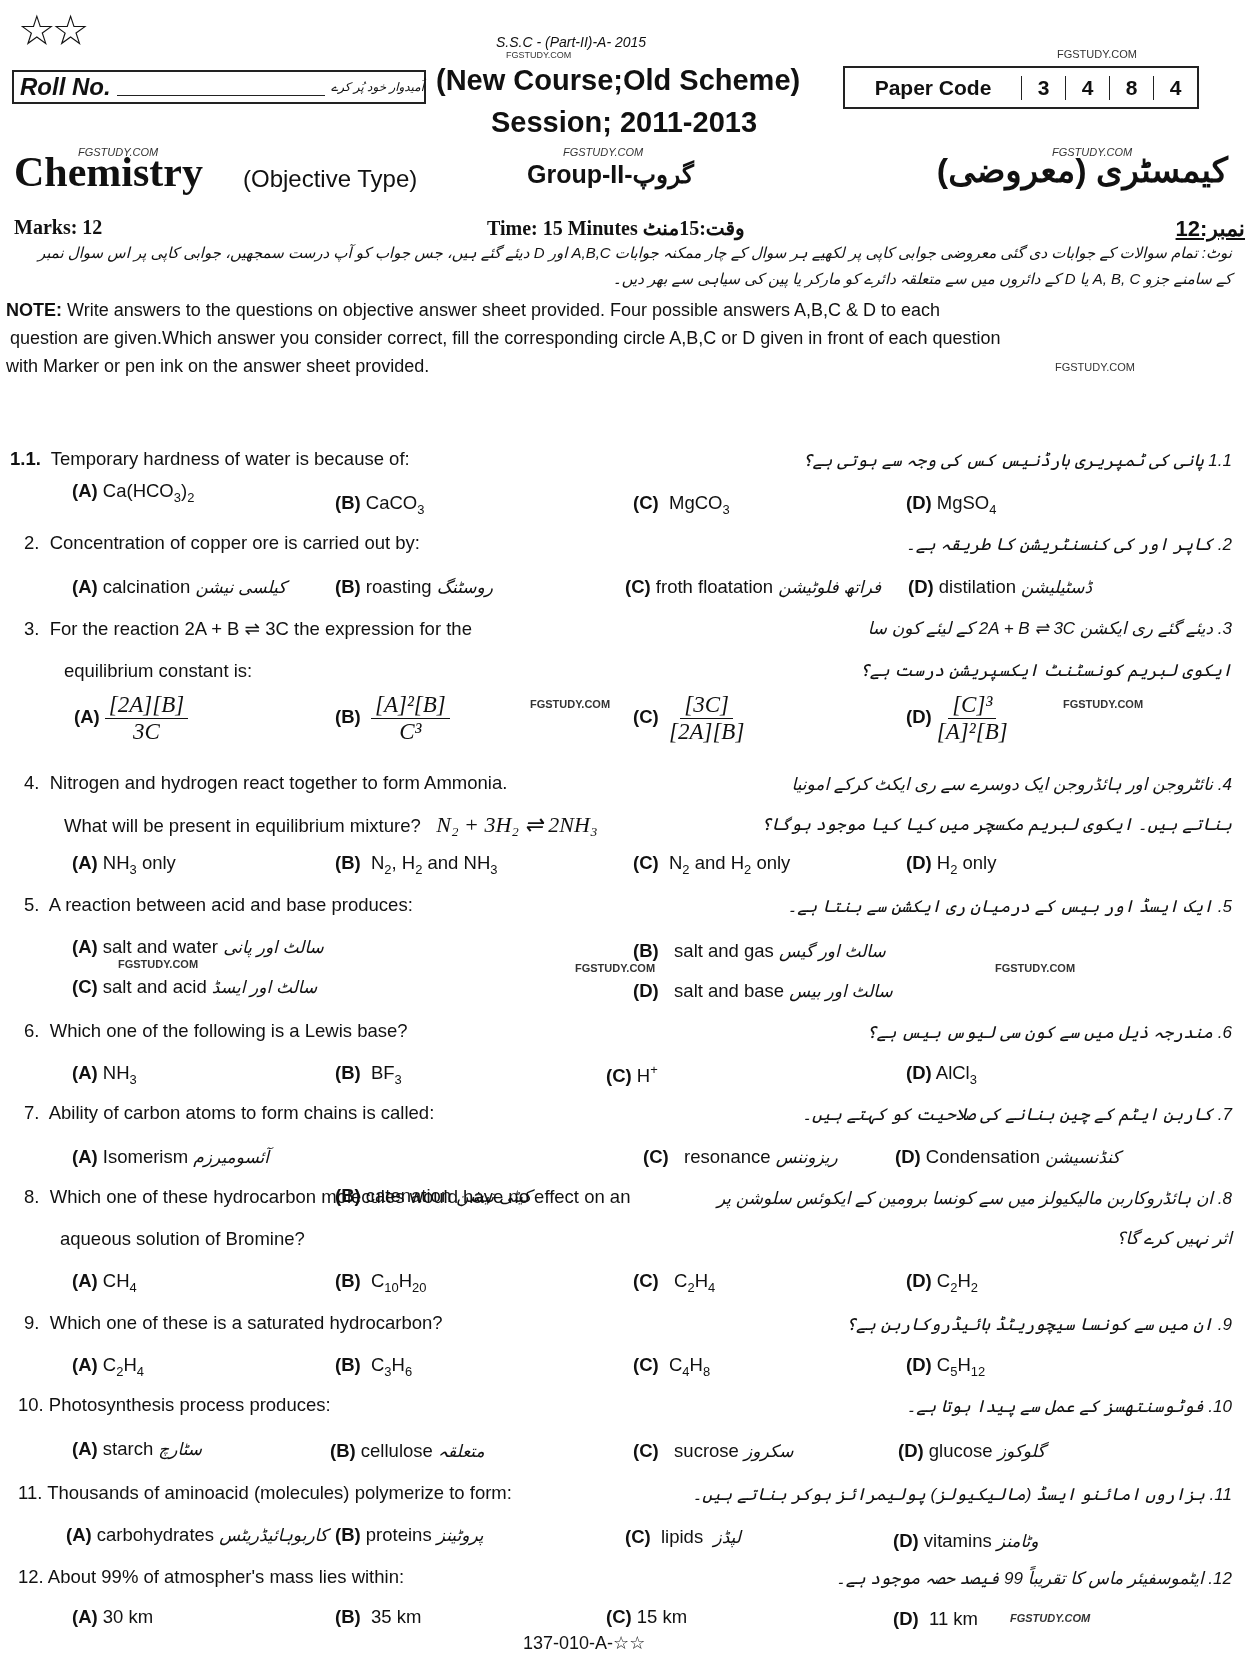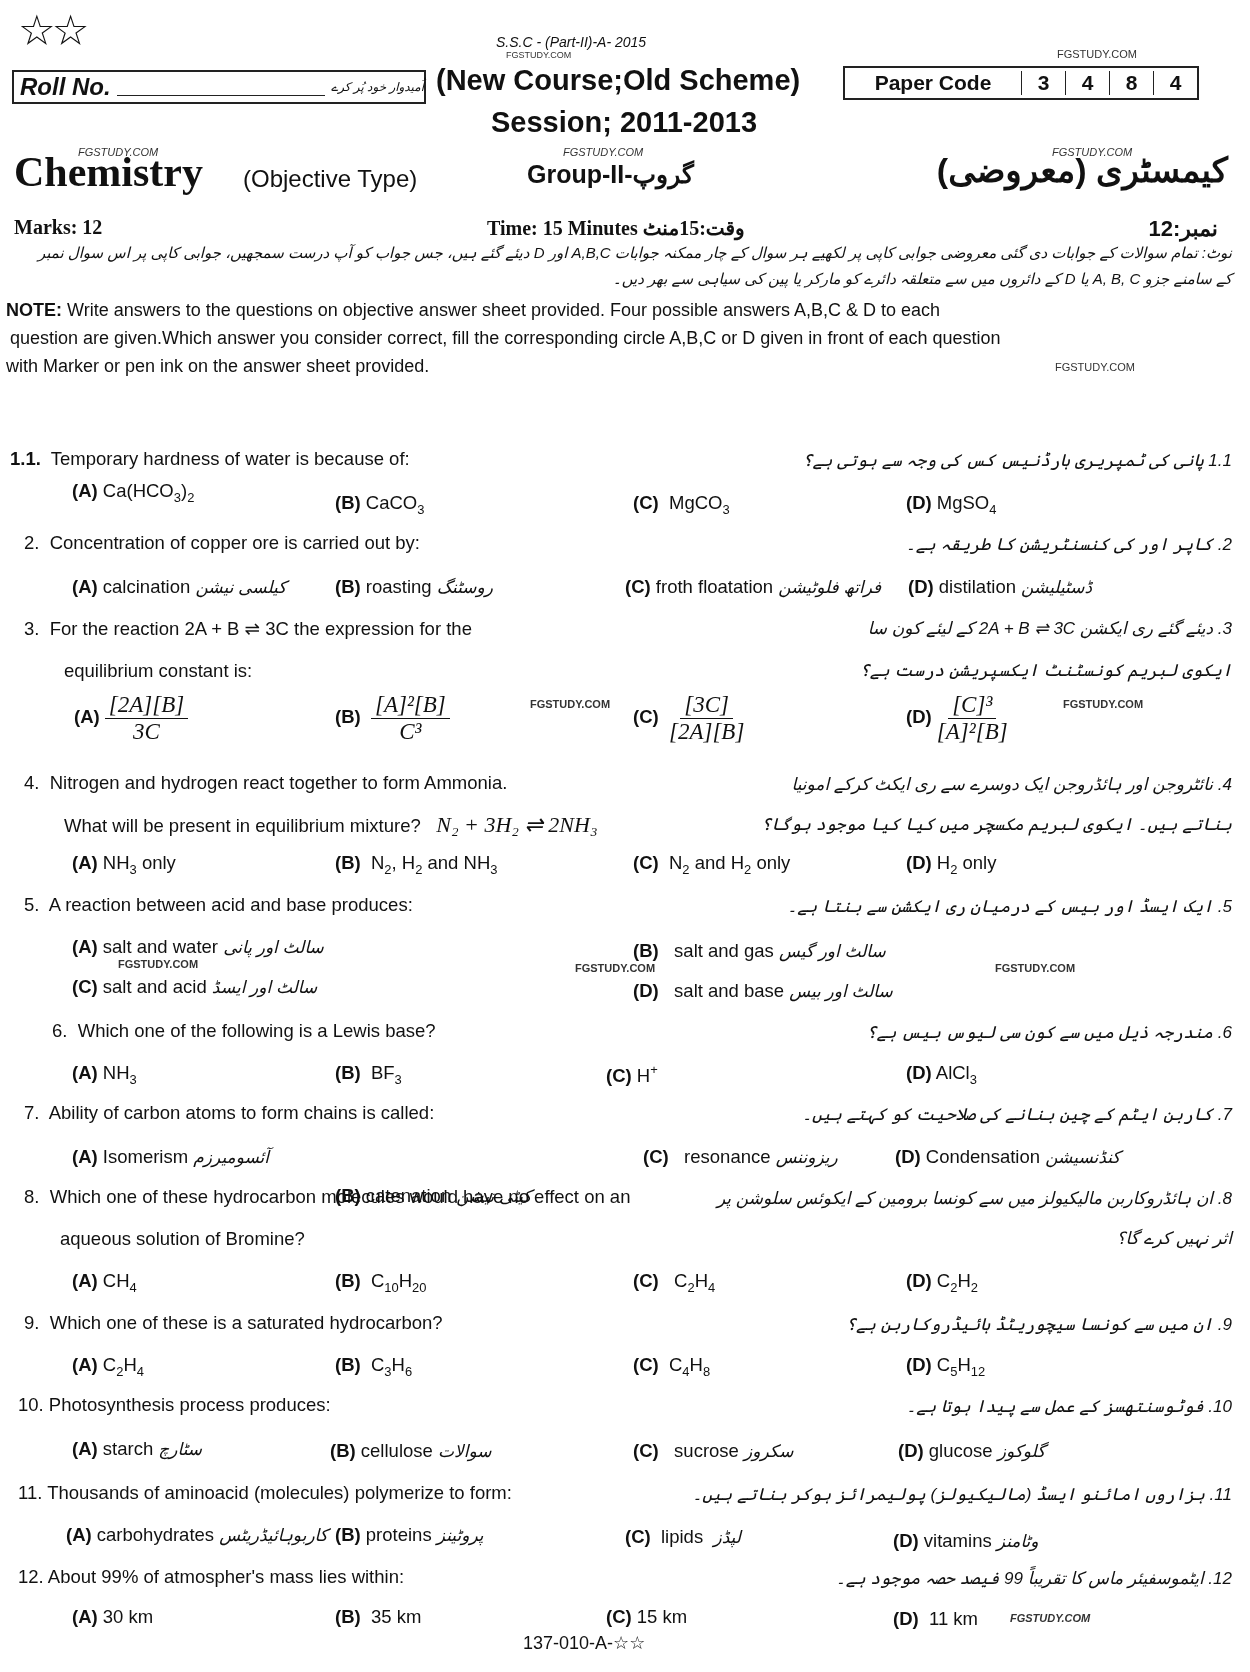--- a/index.html
+++ b/index.html
@@ -8,31 +8,31 @@
   .abs { position: absolute; white-space: nowrap; }
   .stars { left: 18px; top: 6px; font-size: 42px; letter-spacing: -4px; font-family: "DejaVu Sans", sans-serif; }
   .ssc { left: 496px; top: 34px; font-size: 14px; font-style: italic; }
   .wm { font-size: 11px; color: #333; }
   .rollbox { left: 12px; top: 70px; width: 414px; height: 34px; border: 2px solid #222; display: flex; align-items: center; padding-left: 6px; }
   .rollbox .lbl { font-size: 24px; font-weight: bold; font-style: italic; }
   .rollbox .line { flex: 1; border-bottom: 1px solid #222; height: 18px; margin: 0 6px; }
   .rollbox .ur { font-size: 12px; font-style: italic; direction: rtl; }
   .course { left: 436px; top: 64px; font-size: 29px; font-weight: bold; }
   .session { left: 491px; top: 106px; font-size: 29px; font-weight: bold; }
-  .papercode { left: 843px; top: 66px; height: 34px; display: flex; border: 2px solid #222; align-items: center; }
+  .papercode { left: 843px; top: 66px; height: 43px; display: flex; border: 2px solid #222; align-items: center; }
   .papercode > div { border-left: 1.5px solid #222; display: flex; align-items: center; justify-content: center; font-size: 21px; font-weight: bold; }
   .papercode > div:first-child { border-left: none; width: 176px; }
   .papercode .digit { width: 44px; }
   .chem { left: 14px; top: 148px; font-family: "Liberation Serif", serif; font-size: 42px; font-weight: bold; }
   .objtype { left: 243px; top: 165px; font-size: 24px; }
   .group { left: 527px; top: 160px; font-size: 25px; font-weight: bold; }
   .chem-ur { right: 22px; top: 150px; font-size: 34px; font-weight: bold; direction: rtl; }
   .marks { left: 14px; top: 216px; font-family: "Liberation Serif", serif; font-size: 20px; font-weight: bold; }
   .time { left: 487px; top: 216px; font-family: "Liberation Serif", serif; font-size: 20px; font-weight: bold; }
-  .marks-ur { right: 32px; top: 216px; font-size: 22px; font-weight: bold; direction: rtl; }
+  .marks-ur { right: 5px; top: 216px; font-size: 22px; font-weight: bold; direction: rtl; text-decoration: underline; }
   .urdu-note { right: 18px; font-size: 15px; font-style: italic; direction: rtl; }
   .note { left: 6px; font-size: 18px; }
   .q { font-size: 18.5px; }
   .ur { font-size: 17px; font-style: italic; direction: rtl; }
   .opt b { font-weight: bold; }
   sub { font-size: 0.7em; vertical-align: -0.35em; }
   sup { font-size: 0.7em; vertical-align: 0.6em; }
   .frac { display: inline-flex; flex-direction: column; align-items: center; font-family: "Liberation Serif", serif; font-style: italic; font-size: 23px; vertical-align: middle; }
   .frac .num { border-bottom: 1.5px solid #111; padding: 0 4px; }
   .eqn { font-family: "Liberation Serif", serif; font-style: italic; font-size: 22px; }
@@ -127,21 +127,21 @@
 <div class="abs q" style="left:24px;top:894px;"><span>5.</span>&nbsp; <span>A reaction between acid and base produces:</span></div>
 <div class="abs ur" style="right:18px;top:896px;">5. ایک ایسڈ اور بیس کے درمیان ری ایکشن سے بنتا ہے۔</div>
 <div class="abs q opt" style="left:72px;top:936px;"><b>(A)</b> <span>salt and water</span> <span class="ur">سالٹ اور پانی</span></div>
 <div class="abs q opt" style="left:633px;top:940px;"><b>(B)</b> &nbsp; <span>salt and gas</span> <span class="ur">سالٹ اور گیس</span></div>
 <div class="abs wm" style="left:118px;top:958px;font-weight:bold;">FGSTUDY.COM</div>
 <div class="abs wm" style="left:575px;top:962px;font-weight:bold;">FGSTUDY.COM</div>
 <div class="abs wm" style="left:995px;top:962px;font-weight:bold;">FGSTUDY.COM</div>
 <div class="abs q opt" style="left:72px;top:976px;"><b>(C)</b> <span>salt and acid</span> <span class="ur">سالٹ اور ایسڈ</span></div>
 <div class="abs q opt" style="left:633px;top:980px;"><b>(D)</b> &nbsp; <span>salt and base</span> <span class="ur">سالٹ اور بیس</span></div>
 
-<div class="abs q" style="left:24px;top:1020px;margin-left:28px;"><span>6.</span>&nbsp; <span>Which one of the following is a Lewis base?</span></div>
+<div class="abs q" style="left:24px;top:1020px;"><span>6.</span>&nbsp; <span>Which one of the following is a Lewis base?</span></div>
 <div class="abs ur" style="right:18px;top:1022px;">6. مندرجہ ذیل میں سے کون سی لیوس بیس ہے؟</div>
 <div class="abs q opt" style="left:72px;top:1062px;"><b>(A)</b> NH<sub>3</sub></div>
 <div class="abs q opt" style="left:335px;top:1062px;"><b>(B)</b> &nbsp;BF<sub>3</sub></div>
 <div class="abs q opt" style="left:606px;top:1062px;"><b>(C)</b> H<sup>+</sup></div>
 <div class="abs q opt" style="left:906px;top:1062px;"><b>(D)</b> AlCl<sub>3</sub></div>
 
 <div class="abs q" style="left:24px;top:1102px;"><span>7.</span>&nbsp; <span>Ability of carbon atoms to form chains is called:</span></div>
 <div class="abs ur" style="right:18px;top:1104px;">7. کاربن ایٹم کے چین بنانے کی صلاحیت کو کہتے ہیں۔</div>
 <div class="abs q opt" style="left:72px;top:1146px;"><b>(A)</b> <span>Isomerism</span> <span class="ur">آئسومیرزم</span></div>
 <div class="abs q opt" style="left:335px;top:1146px;margin-top:39px;"><b>(B)</b> <span>catenation</span> <span class="ur">کیٹی نیشن</span></div>
@@ -160,21 +160,21 @@
 <div class="abs q" style="left:24px;top:1312px;"><span>9.</span>&nbsp; <span>Which one of these is a saturated hydrocarbon?</span></div>
 <div class="abs ur" style="right:18px;top:1314px;">9. ان میں سے کونسا سیچوریٹڈ ہائیڈروکاربن ہے؟</div>
 <div class="abs q opt" style="left:72px;top:1354px;"><b>(A)</b> C<sub>2</sub>H<sub>4</sub></div>
 <div class="abs q opt" style="left:335px;top:1354px;"><b>(B)</b> &nbsp;C<sub>3</sub>H<sub>6</sub></div>
 <div class="abs q opt" style="left:633px;top:1354px;"><b>(C)</b> &nbsp;C<sub>4</sub>H<sub>8</sub></div>
 <div class="abs q opt" style="left:906px;top:1354px;"><b>(D)</b> C<sub>5</sub>H<sub>12</sub></div>
 
 <div class="abs q" style="left:18px;top:1394px;"><span>10.</span> <span>Photosynthesis process produces:</span></div>
 <div class="abs ur" style="right:18px;top:1396px;">10. فوٹوسنتھسز کے عمل سے پیدا ہوتا ہے۔</div>
 <div class="abs q opt" style="left:72px;top:1438px;"><b>(A)</b> <span>starch</span> <span class="ur">سٹارچ</span></div>
-<div class="abs q opt" style="left:330px;top:1440px;"><b>(B)</b> <span>cellulose</span> <span class="ur">سوالات</span></div>
+<div class="abs q opt" style="left:330px;top:1440px;"><b>(B)</b> <span>cellulose</span> <span class="ur">متعلقہ</span></div>
 <div class="abs q opt" style="left:633px;top:1440px;"><b>(C)</b> &nbsp; <span>sucrose</span> <span class="ur">سکروز</span></div>
 <div class="abs q opt" style="left:898px;top:1440px;"><b>(D)</b> <span>glucose</span> <span class="ur">گلوکوز</span></div>
 
 <div class="abs q" style="left:18px;top:1482px;"><span>11.</span> <span>Thousands of aminoacid (molecules) polymerize to form:</span></div>
 <div class="abs ur" style="right:18px;top:1484px;">11. ہزاروں امائنو ایسڈ (مالیکیولز) پولیمرائز ہوکر بناتے ہیں۔</div>
 <div class="abs q opt" style="left:66px;top:1524px;"><b>(A)</b> <span>carbohydrates</span> <span class="ur">کاربوہائیڈریٹس</span></div>
 <div class="abs q opt" style="left:335px;top:1524px;"><b>(B)</b> <span>proteins</span> <span class="ur">پروٹینز</span></div>
 <div class="abs q opt" style="left:625px;top:1526px;"><b>(C)</b> &nbsp;<span>lipids</span> &nbsp;<span class="ur">لپڈز</span></div>
 <div class="abs q opt" style="left:893px;top:1530px;"><b>(D)</b> <span>vitamins</span> <span class="ur">وٹامنز</span></div>
 

